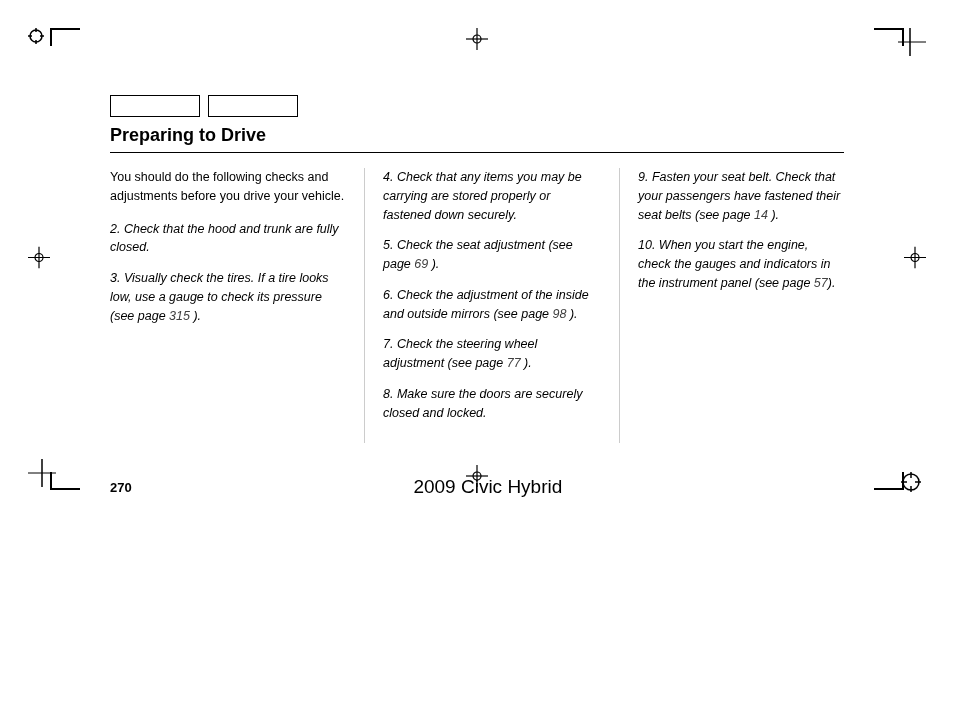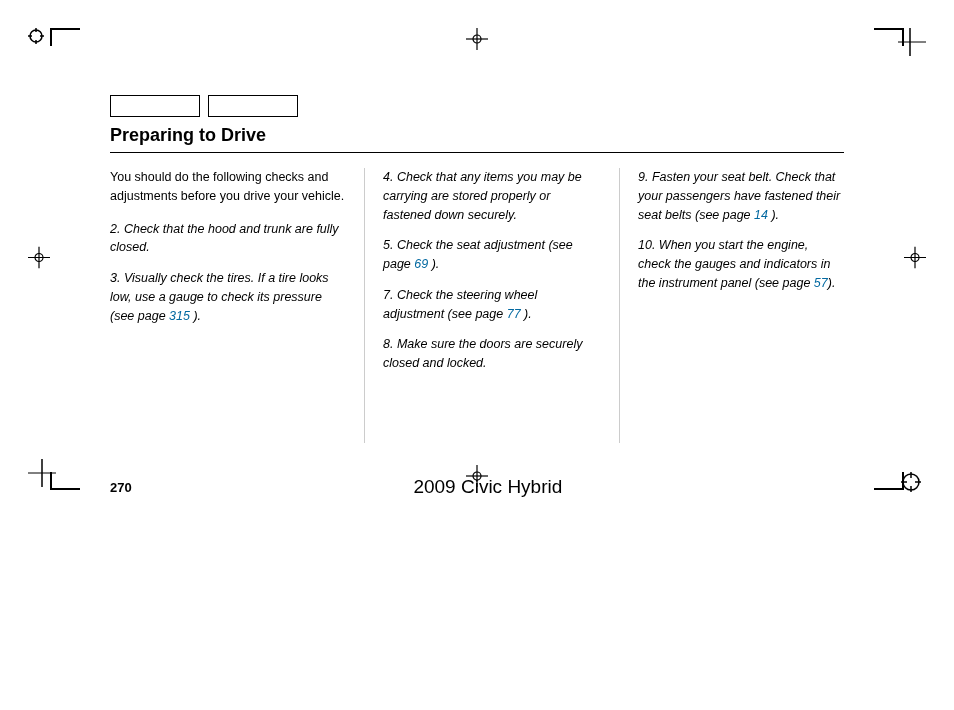--- a/index.html
+++ b/index.html
@@ -93,21 +93,21 @@
 
     .item-list li {
       font-size: 12.5px;
       line-height: 1.5;
       margin-bottom: 12px;
       padding-left: 0;
       font-style: italic;
     }
 
     .link-blue {
-      color: #0369a1;
+      color: #404040;
       text-decoration: none;
     }
 
     
     .footer {
       position: absolute;
       bottom: 20px;
       left: 110px;
       right: 110px;
       display: flex;
@@ -235,20 +235,24 @@
       <ul class="item-list">
         <li>
           <span>4. </span>
           <span>Check that any items you may be carrying are stored properly or fastened down securely.</span>
         </li>
         <li>
           <span>5. </span>
           <span>Check the seat adjustment (see page <a class="link-blue" href="#">69</a> ).</span>
         </li>
         <li>
+          <span>6. </span>
+          <span>Check the adjustment of the inside and outside mirrors (see page <a class="link-blue" href="#">98</a> ).</span>
+        </li>
+        <li>
           <span>7. </span>
           <span>Check the steering wheel adjustment (see page <a class="link-blue" href="#">77</a>  ).</span>
         </li>
         <li>
           <span>8. </span>
           <span>Make sure the doors are securely closed and locked.</span>
         </li>
       </ul>
     </div>
 

